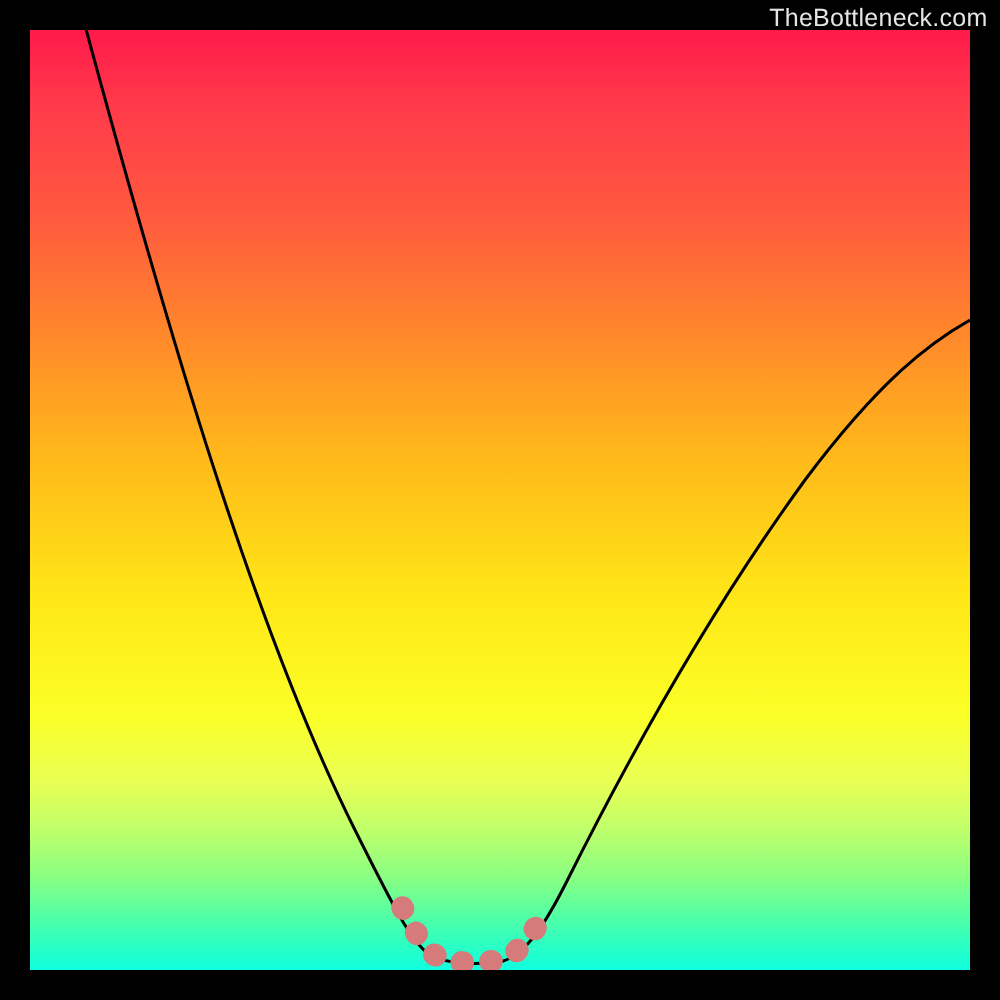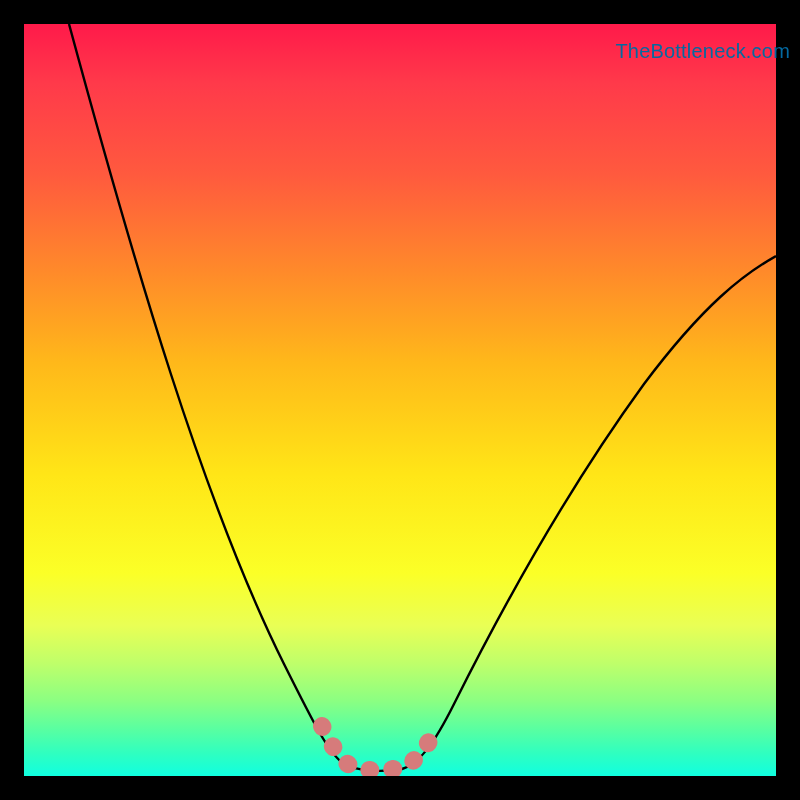--- a/index.html
+++ b/index.html
@@ -38,25 +38,24 @@
       #8bff82 90%,
       #56ffa3 94%,
       #2fffc0 97%,
       #10ffe0 100%
     );
   }
   .watermark {
     position: absolute;
     top: 4px;
     right: 10px;
-    color: #0369a1;
+    color: #e5e5e5;
     font-size: 20px;
     letter-spacing: 0.2px;
     user-select: none;
-    margin-top: 36px;
   }
   svg {
     position: absolute;
     left: 0;
     top: 0;
   }
 </style>
 </head>
 <body>
 

